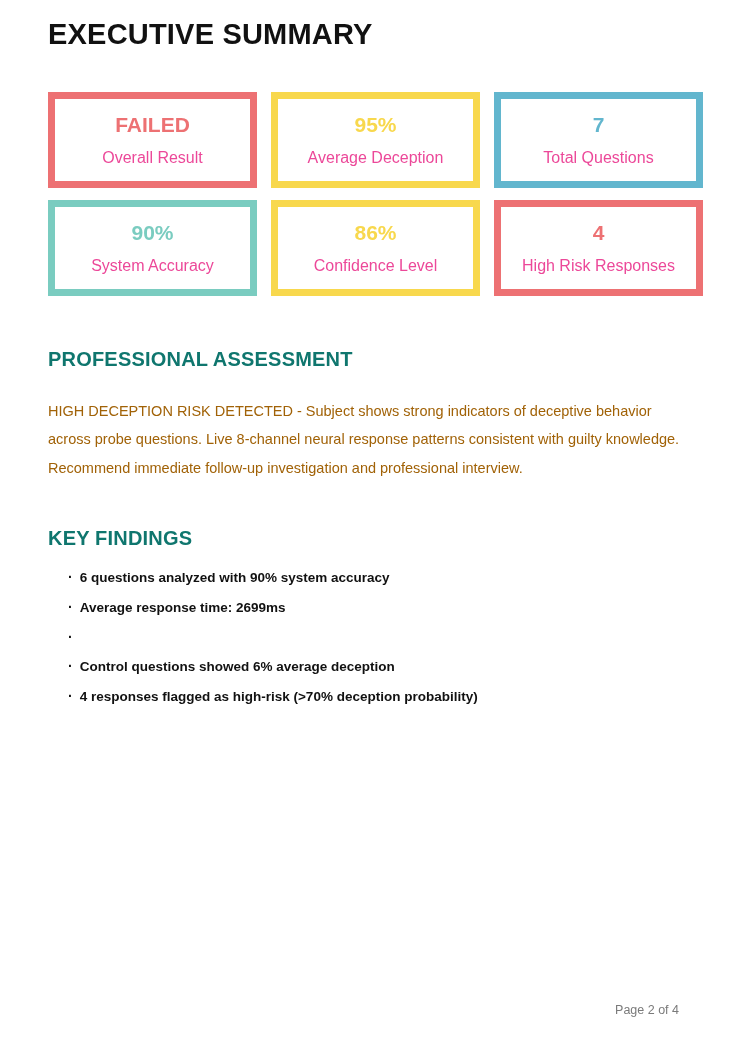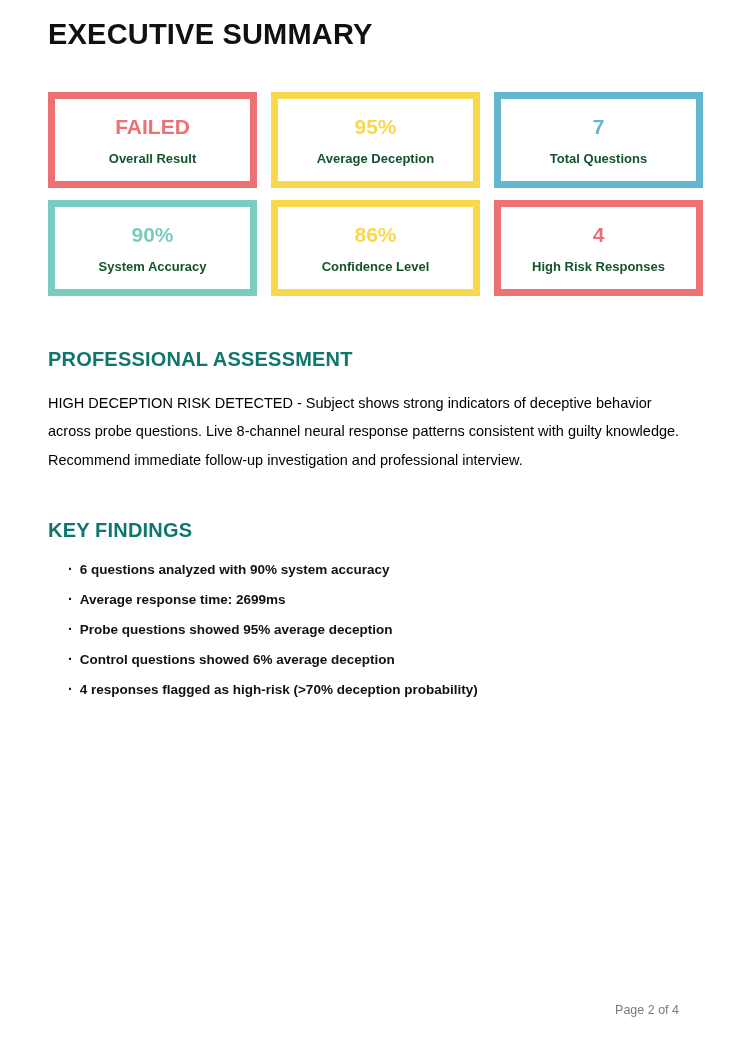--- a/index.html
+++ b/index.html
@@ -41,37 +41,37 @@
     gap: 15px;
     text-align: center;
   }
   .stat-value {
     font-size: 21px;
     font-weight: bold;
     color: var(--accent, #333333);
     line-height: 1;
   }
   .stat-label {
-    font-size: 13px;
-    font-weight: bold;
-    color: #14532d;
+    font-size: 16px;
+    font-weight: normal;
+    color: #ec4899;
     line-height: 1;
   }
   .section-heading {
     font-size: 20px;
     font-weight: bold;
     color: #0f766e;
     letter-spacing: 0.2px;
   }
   .assessment-section { margin-top: 52px; }
   .assessment-body {
-    margin-top: 18px;
+    margin-top: 26px;
     font-size: 14.5px;
     line-height: 1.95;
-    color: #000000;
+    color: #a16207;
     max-width: 650px;
   }
   .findings-section { margin-top: 45px; }
   .findings-list {
     margin-top: 20px;
     padding-left: 20px;
   }
   .finding-item {
     display: flex;
     align-items: baseline;
@@ -149,21 +149,20 @@
         <span>6 questions analyzed with 90% system accuracy</span>
       </div>
 
       <div class="finding-item">
         <span class="bullet-glyph">·</span>
         <span>Average response time: 2699ms</span>
       </div>
 
       <div class="finding-item">
         <span class="bullet-glyph">·</span>
-        <span>Probe questions showed 95% average deception</span>
       </div>
 
       <div class="finding-item">
         <span class="bullet-glyph">·</span>
         <span>Control questions showed 6% average deception</span>
       </div>
 
       <div class="finding-item">
         <span class="bullet-glyph">·</span>
         <span>4 responses flagged as high-risk (&gt;70% deception probability)</span>

